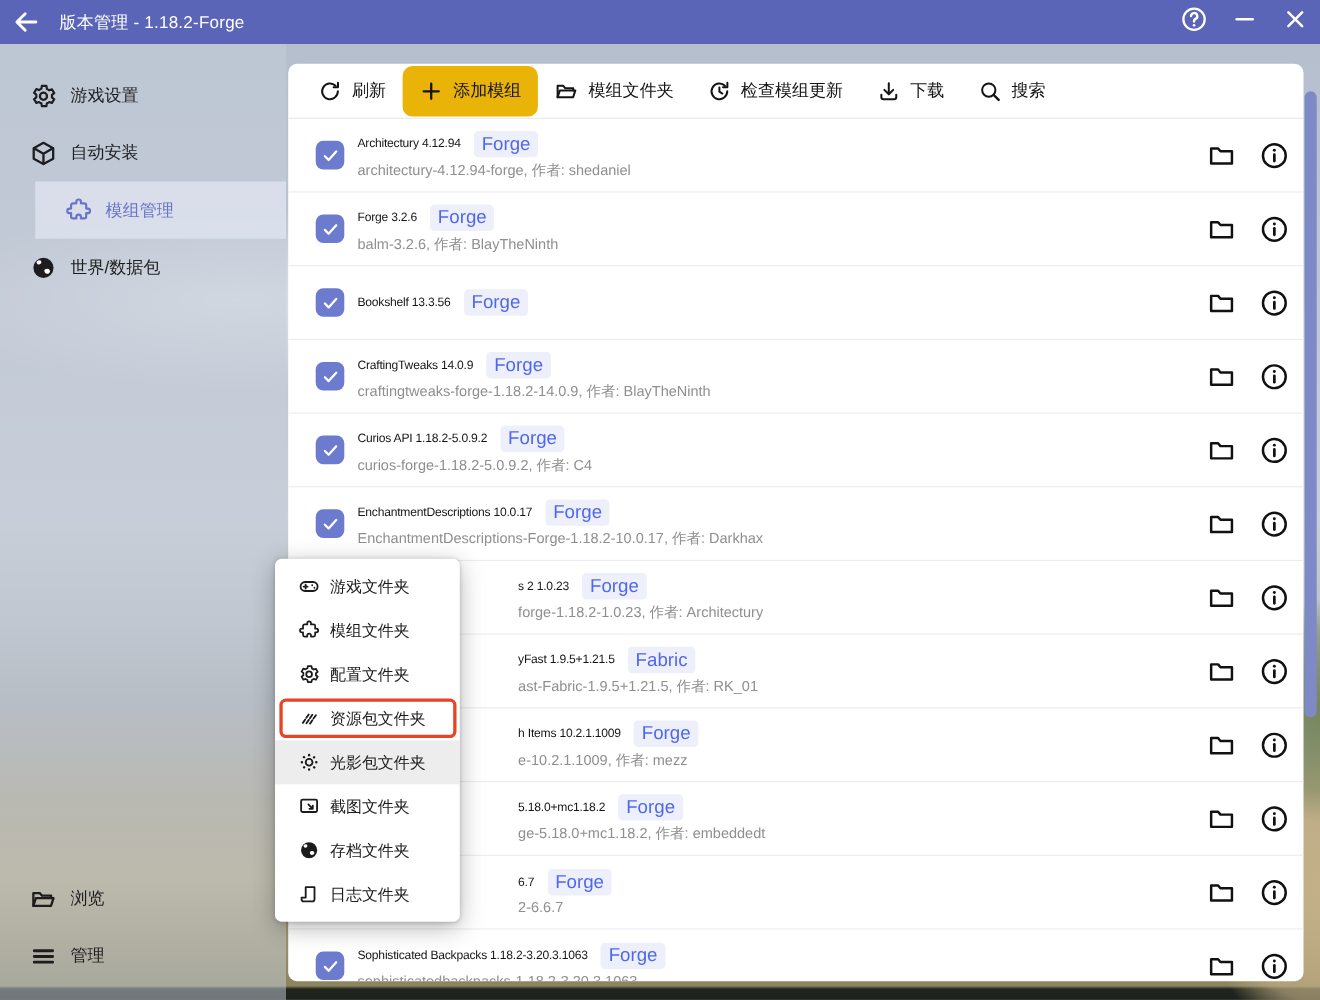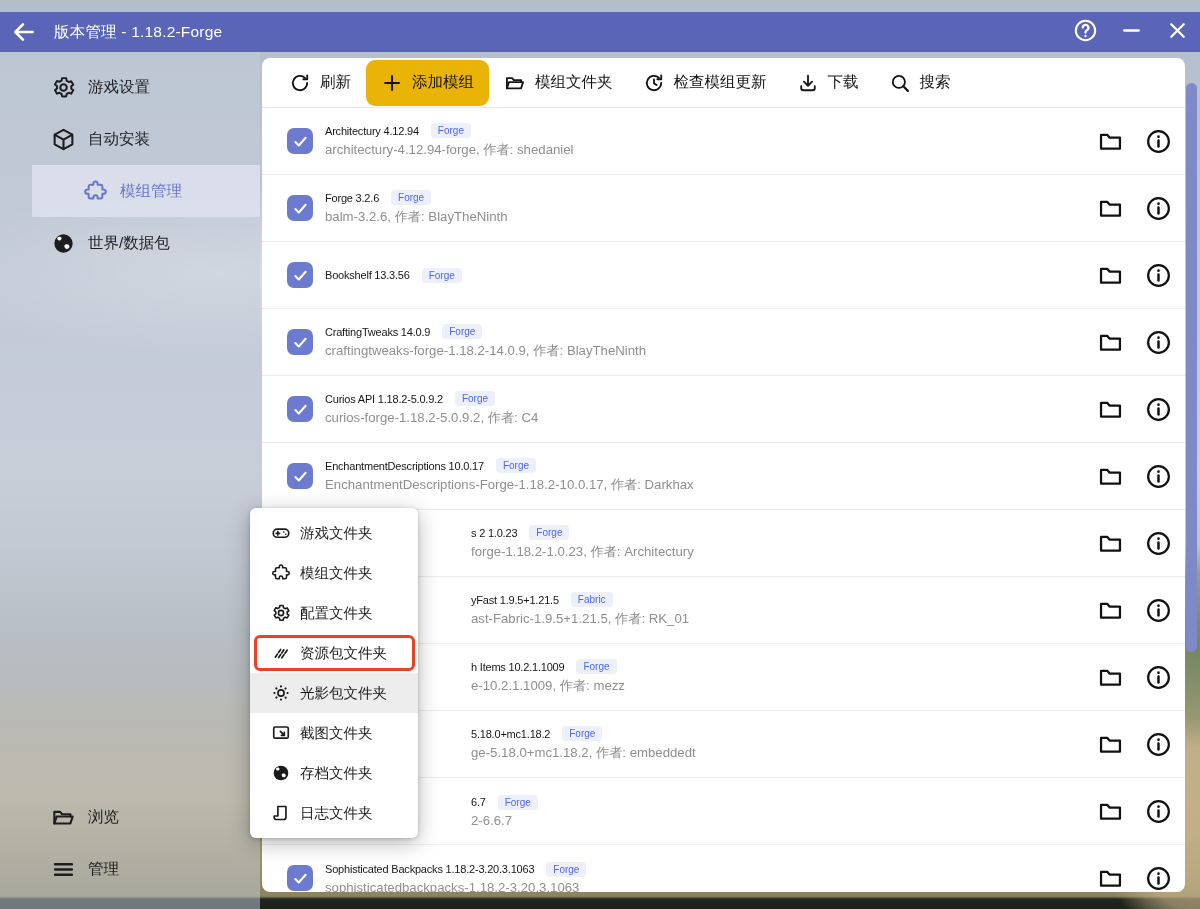--- a/index.html
+++ b/index.html
@@ -8,35 +8,35 @@
     background:
       radial-gradient(420px 120px at 18% 30%, rgba(255,255,255,.45), transparent 70%),
       radial-gradient(520px 150px at 55% 20%, rgba(255,255,255,.35), transparent 70%),
       radial-gradient(95px 130px at 100% 71%, #76865a 0%, rgba(118,134,90,.55) 55%, transparent 78%),
       radial-gradient(130px 170px at 100% 89%, #c3b088 0%, rgba(195,176,134,.65) 60%, transparent 82%),
       linear-gradient(180deg,#b3bdcc 0%,#bfc7d3 30%,#c9cfd8 52%,#bcc1c7 62%,#a9aeb2 70%,#ada58c 80%,#b3a67f 88%,#8c835f 98.6%,#20261f 98.9%,#1c211b 100%);
   }
   .abs{position:absolute;}
 
   
-  .titlebar{left:0;top:12px;width:1200px;height:40px;background:var(--titlebar,#5b65b7);
+  .titlebar{left:0;top:0;width:1200px;height:40px;background:var(--titlebar,#5b65b7);
     display:flex;align-items:center;color:#fff;z-index:60;}
   .tb-back{width:40px;height:40px;display:flex;align-items:center;justify-content:center;margin-left:4px;cursor:pointer;}
   .tb-back svg{width:26px;height:26px;}
   .tb-title{font-size:15.5px;margin-left:10px;letter-spacing:.2px;}
   .tb-spacer{flex:1;}
   .tb-btn{width:46px;height:40px;display:flex;align-items:center;justify-content:center;cursor:pointer;}
   .tb-btn svg{width:25px;height:25px;}
 
   
   .sidebar{left:0;top:40px;width:260px;height:869px;background:rgba(198,206,218,.50);z-index:5;}
   .side-list{position:absolute;left:0;width:260px;}
   .side-top{top:21px;}
   .side-bottom{bottom:14px;}
-  .side-item{height:52px;display:flex;align-items:center;cursor:pointer;color:#1d1d1f;padding-left:24px;}
+  .side-item{height:52px;display:flex;align-items:center;cursor:pointer;color:#1d1d1f;}
   .side-item .s-icon{width:25px;height:25px;margin-left:27px;display:flex;}
   .side-item .s-icon svg{width:25px;height:25px;}
   .side-item .s-label{margin-left:12px;font-size:15.5px;}
   .side-item.selected{background:rgba(226,230,242,.72);color:var(--accent,#6974c9);margin-left:32px;}
 
   
   .panel{left:262px;top:58px;width:923px;height:834px;background:#fff;border-radius:8px;
     overflow:hidden;z-index:10;}
   .toolbar{height:50px;display:flex;align-items:center;padding-left:12px;border-bottom:1px solid #e7e7e7;box-sizing:border-box;}
   .tool-btn{height:46px;margin-top:0px;display:flex;align-items:center;padding:0 15px;border-radius:9px;cursor:pointer;color:#141414;}
@@ -46,21 +46,21 @@
   .tool-btn.active{background:#eab308;}
 
   .mod-rows{}
   .mod-row{height:67px;display:flex;align-items:center;border-bottom:1px solid #ececec;box-sizing:border-box;padding-left:25px;position:relative;}
   .checkbox{width:26px;height:26px;border-radius:7px;background:var(--checkbox,#6d7bce);
     display:flex;align-items:center;justify-content:center;flex:none;cursor:pointer;}
   .checkbox svg{width:19px;height:19px;}
   .row-text{margin-left:12px;min-width:0;}
   .row-title-line{display:flex;align-items:center;}
   .row-title{font-size:11px;color:#161616;white-space:nowrap;letter-spacing:-.2px;}
-  .badge{margin-left:12px;font-size:10px;color:var(--badge_text,#4f67ec);background:var(--badge_bg,#edeffb);
+  .badge{margin-left:12px;font-size:17px;color:var(--badge_text,#4f67ec);background:var(--badge_bg,#edeffb);
     padding:2px 7px;border-radius:4px;white-space:nowrap;}
   .row-sub{font-size:13.2px;color:#8f8f8f;margin-top:3px;white-space:nowrap;}
   .row-actions{margin-left:auto;display:flex;align-items:center;gap:21px;padding-right:13px;}
   .icon-btn{display:flex;cursor:pointer;color:#111;}
   .icon-btn svg{width:27px;height:27px;}
   .mod-row.covered .checkbox{display:none;}
   .mod-row.covered .row-text{margin-left:158px;}
 
   
   .ctx-menu{left:250px;top:508px;width:168px;background:#fff;border-radius:6px;z-index:50;

